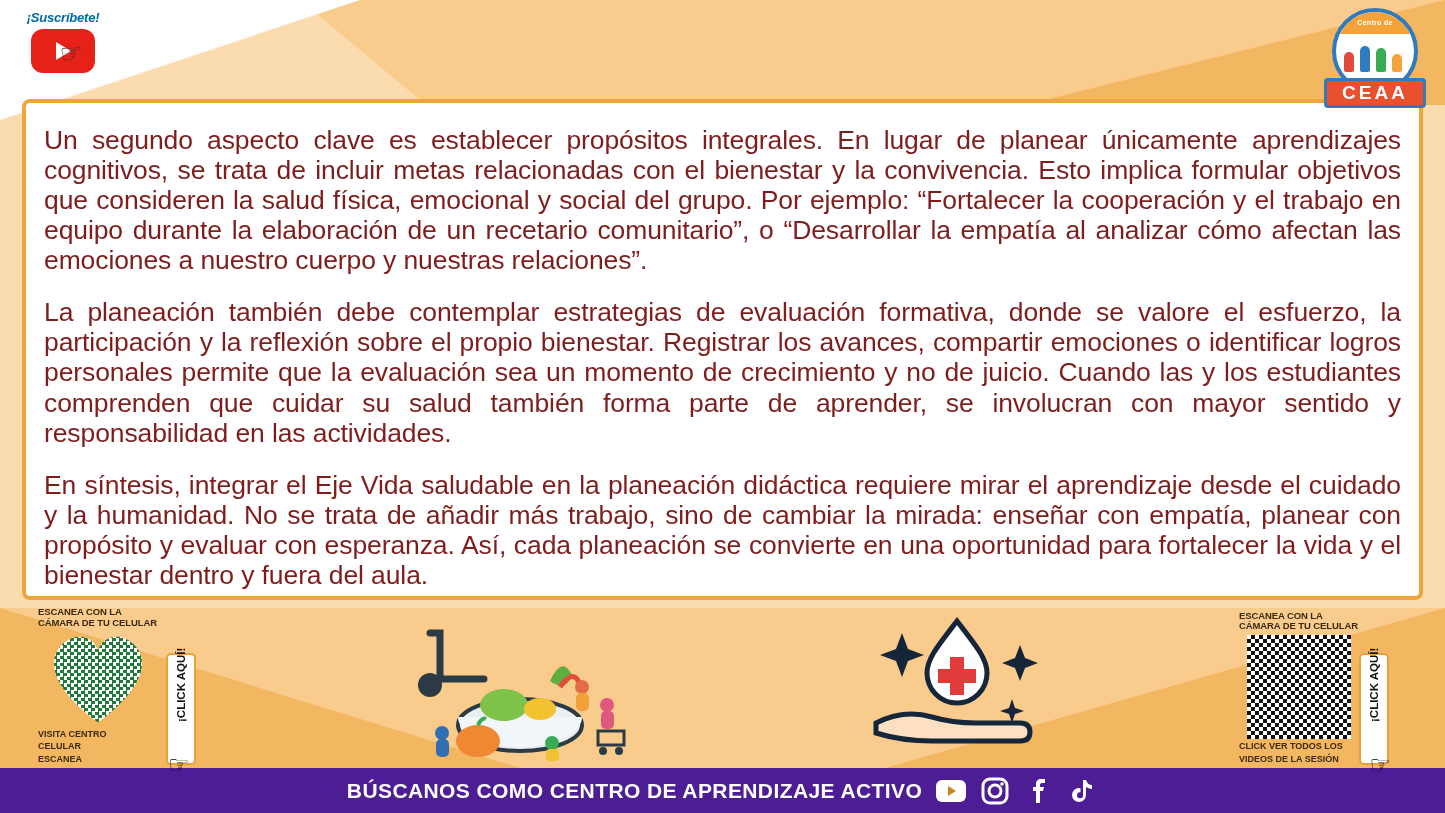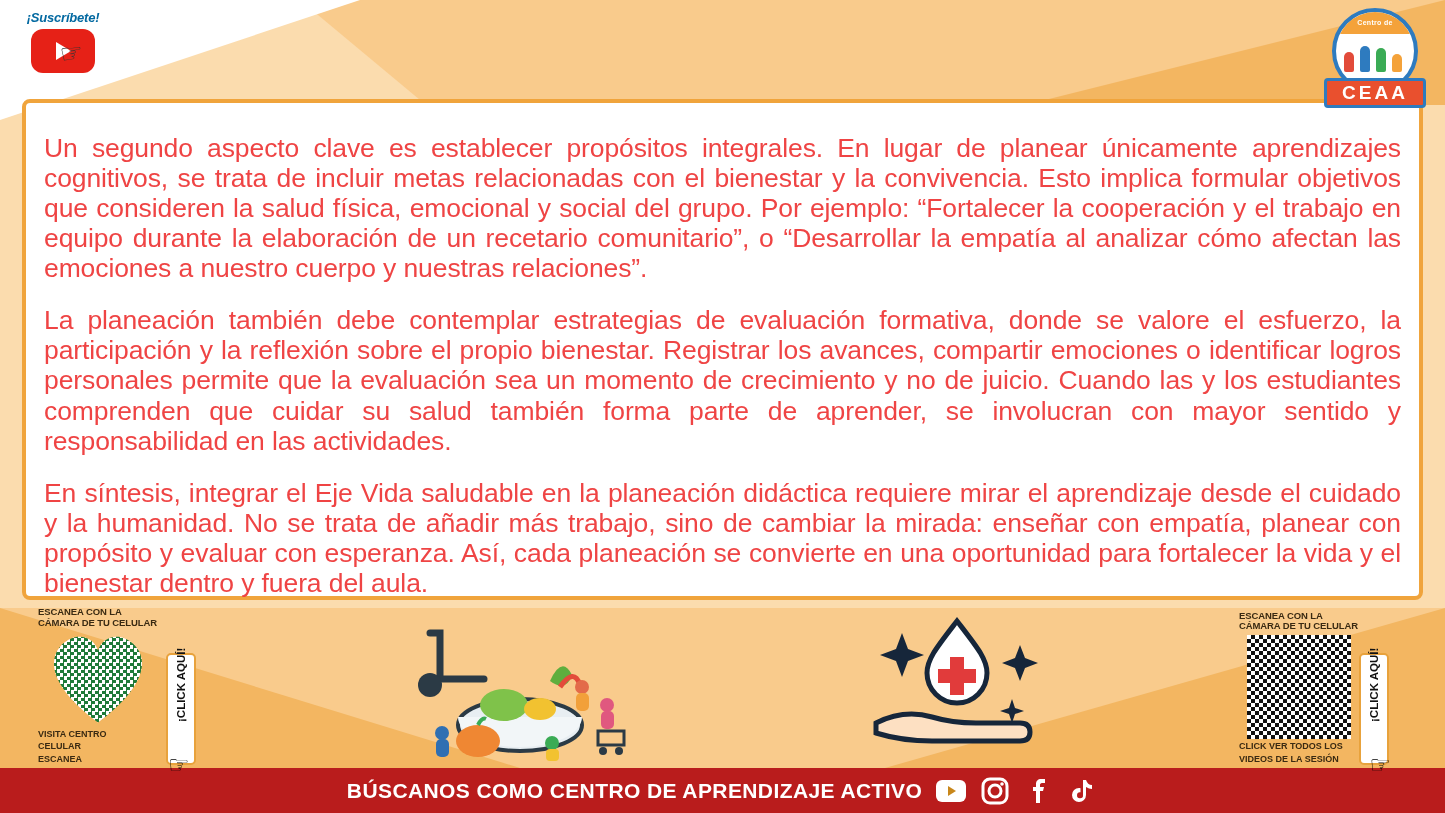--- a/index.html
+++ b/index.html
@@ -168,24 +168,24 @@
     width: 1401px;
     height: 501px;
     background: #ffffff;
     border: 4px solid #f0a43c;
     border-radius: 8px;
     box-sizing: border-box;
     padding: 14px 18px 10px 18px;
     z-index: 5;
   }
   .card p {
-    margin: 16px 0 22px 0;
+    margin: 8px 0 22px 0;
     font-size: 26.5px;
     line-height: 1.135;
-    color: #ef4444;
+    color: #7f1d1d;
     text-align: justify;
     text-justify: inter-word;
     letter-spacing: -0.1px;
   }
   .card p:last-child { margin-bottom: 0; }
 
   
   .qr-block {
     position: absolute;
     bottom: 48px;
@@ -274,21 +274,21 @@
     left: 862px; bottom: 50px;
     width: 190px; height: 160px;
     z-index: 6;
   }
 
   
   .bottombar {
     position: absolute;
     left: 0; bottom: 0;
     width: 1445px; height: 45px;
-    background: #b91c1c;
+    background: #4c1d95;
     display: flex;
     align-items: center;
     justify-content: center;
     gap: 14px;
     z-index: 7;
   }
   .bottombar-text {
     color: #ffffff;
     font-weight: bold;
     font-size: 21px;

